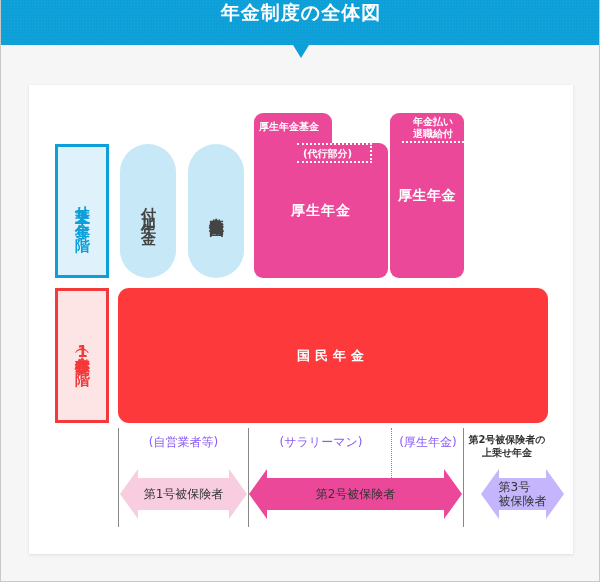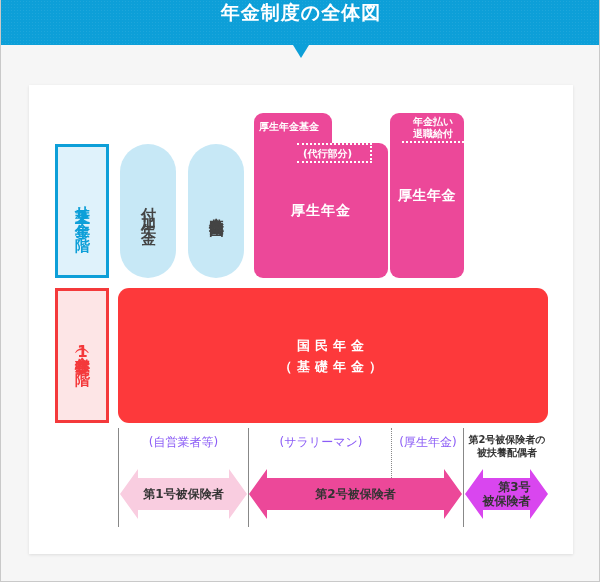--- a/index.html
+++ b/index.html
@@ -84,26 +84,26 @@
     background: #fd393b; color: #fff; font-weight: bold; font-size: 13px;
     display: flex; flex-direction: column; align-items: center; justify-content: center;
     letter-spacing: 5px; line-height: 21px;
   }
   .divider { width: 1px; background: #888; top: 428px; height: 99px; }
   .divider-dot { left: 390px; top: 428px; height: 50px; border-left: 1px dotted #888; }
   .grp-label { font-size: 12px; color: #8b5cf6; top: 434px; text-align: center; }
   .arrow {
     top: 469px; height: 50px;
     display: flex; align-items: center; justify-content: center;
-    font-size: 12px; font-weight: bold; color: #333; text-align: right; line-height: 14px;
+    font-size: 12px; font-weight: normal; color: #333; text-align: left; line-height: 14px;
     clip-path: polygon(0 50%, 18px 0, 18px 18%, calc(100% - 18px) 18%, calc(100% - 18px) 0, 100% 50%, calc(100% - 18px) 100%, calc(100% - 18px) 82%, 18px 82%, 18px 100%);
   }
   .arrow1 { left: 119px; width: 127px; background: #f9cde0; }
   .arrow2 { left: 248px; width: 213px; background: #ec4899; }
-  .arrow3 { left: 464px; width: 83px; background: #d946ef; }
+  .arrow3 { left: 480px; width: 83px; background: #c4b5fd; }
   .spouse-label {
     left: 463px; top: 433px; width: 86px; font-size: 10px; color: #333;
     text-align: center; line-height: 13px; font-weight: bold;
   }
 </style>
 </head>
 <body>
 
 <div class="header">
   <span>年金制度の全体図</span>
@@ -129,34 +129,33 @@
 <div class="abs blue kosei2">
   <span>厚生年金</span>
 </div>
 <div class="abs kosei2-top">
   <div>年金払い</div>
   <div>退職給付</div>
 </div>
 
 <div class="abs kokumin">
   <div>国民年金</div>
-  <div>（基礎年金）</div>
 </div>
 
 <div class="abs divider" style="left:117px"></div>
 <div class="abs divider" style="left:247px"></div>
 <div class="abs divider-dot"></div>
 <div class="abs divider" style="left:462px"></div>
 
 <div class="abs grp-label" style="left:118px;width:129px">(自営業者等)</div>
 <div class="abs grp-label" style="left:255px;width:130px">(サラリーマン)</div>
 <div class="abs grp-label" style="left:392px;width:70px">(厚生年金)</div>
 <div class="abs spouse-label">
   <div>第2号被保険者の</div>
-  <div>被扶養配偶者</div>
+  <div>上乗せ年金</div>
 </div>
 
 <div class="abs arrow arrow1">
   <span>第1号被保険者</span>
 </div>
 <div class="abs arrow arrow2">
   <span>第2号被保険者</span>
 </div>
 <div class="abs arrow arrow3">
   <div>

